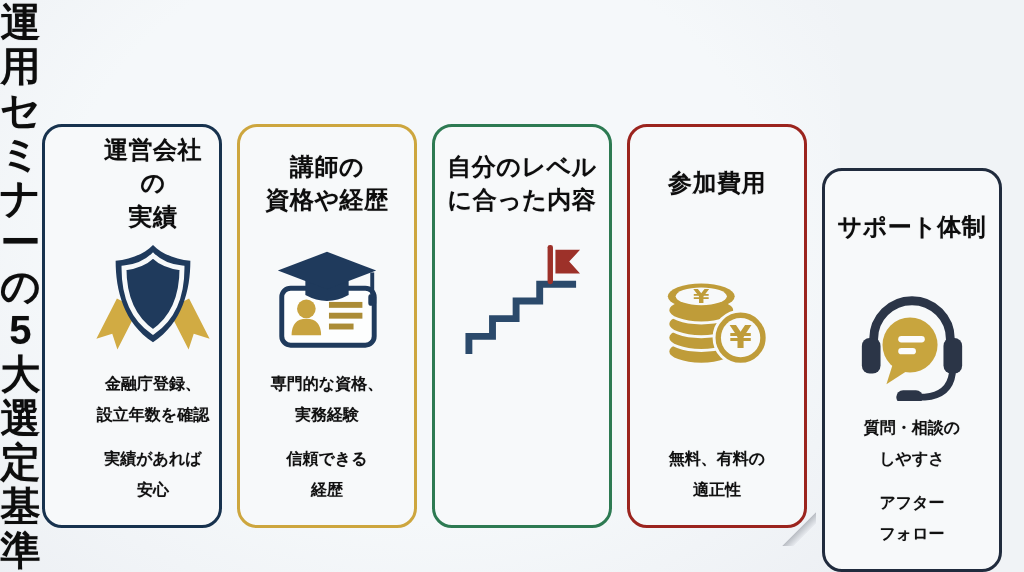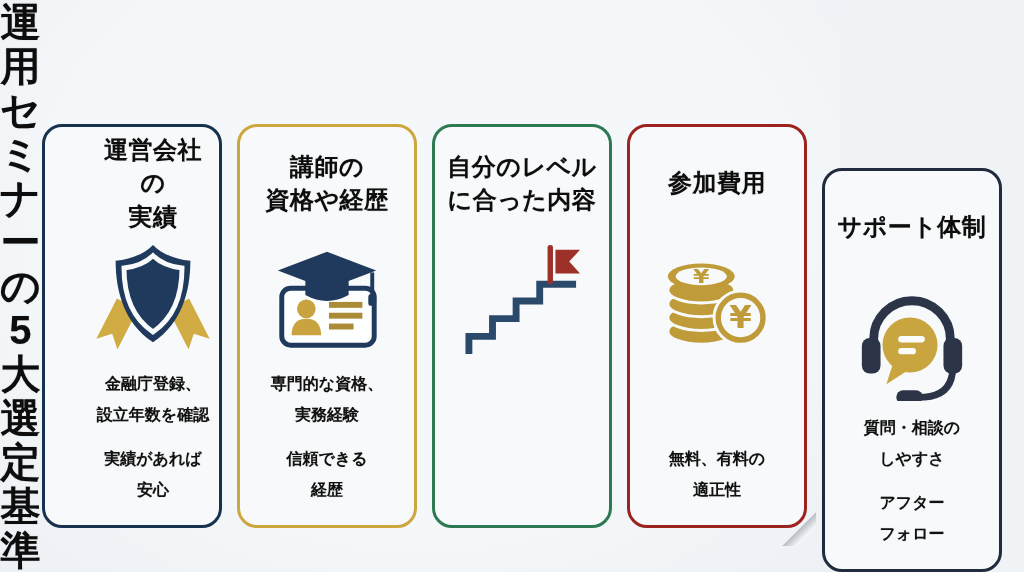--- a/index.html
+++ b/index.html
@@ -31,21 +31,21 @@
     width:180px; height:404px;
     background:#f7f9fa;
     border:3px solid #000;
     border-radius:20px;
     display:flex; flex-direction:column; align-items:center;
     padding:12px 6px 20px 6px;
   }
   .card.c1 { border-color:#17324e;padding-left:48px; }
   .card.c2 { border-color:#cda63e; }
   .card.c3 { border-color:#2d7a52; }
-  .card.c4 { border-color:#9b241e; }
+  .card.c4 { border-color:#9b241e;gap:20px; }
   .card.c5 { border-color:#202b3d;margin-top:44px; }
   .card-title {
     height:88px;
     display:flex; flex-direction:column; justify-content:center; align-items:center;
     font-size:24px; font-weight:800; color:#0d0d0d;
     line-height:1.38; text-align:center; letter-spacing:0.5px;
     text-shadow:0 0 1px rgba(0,0,0,.3);
   }
   .icon-wrap {
     height:134px; margin-top:4px;

